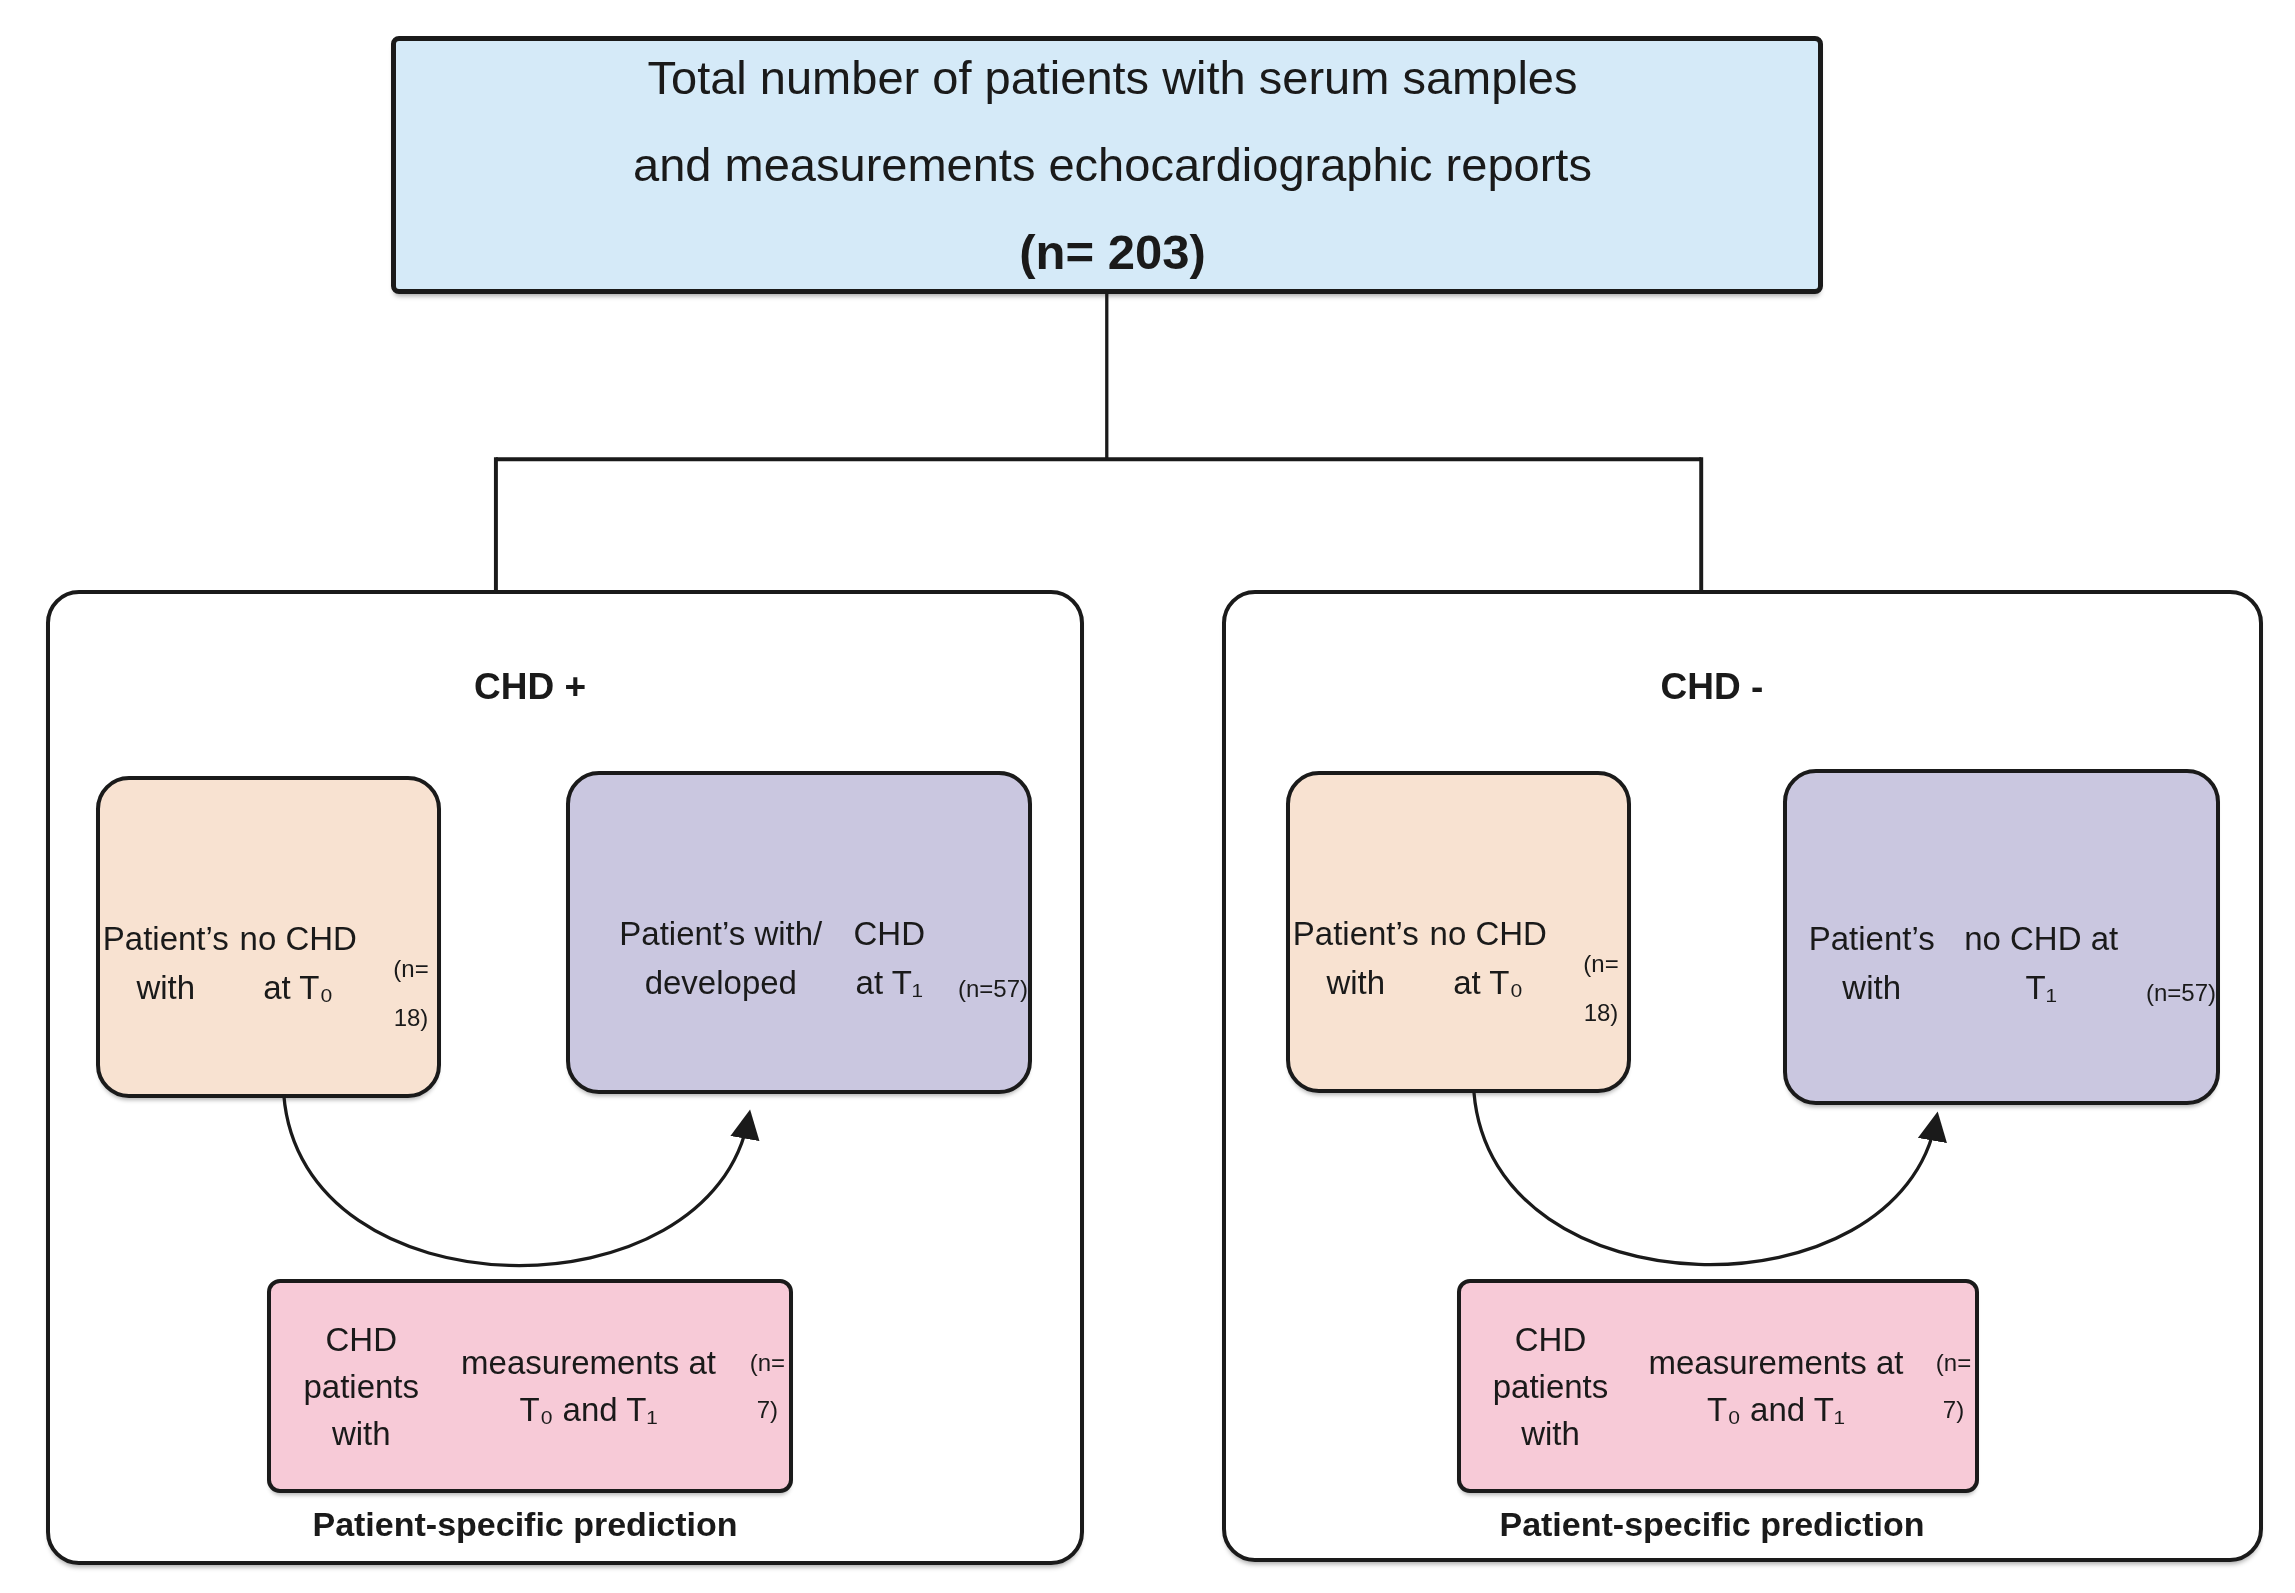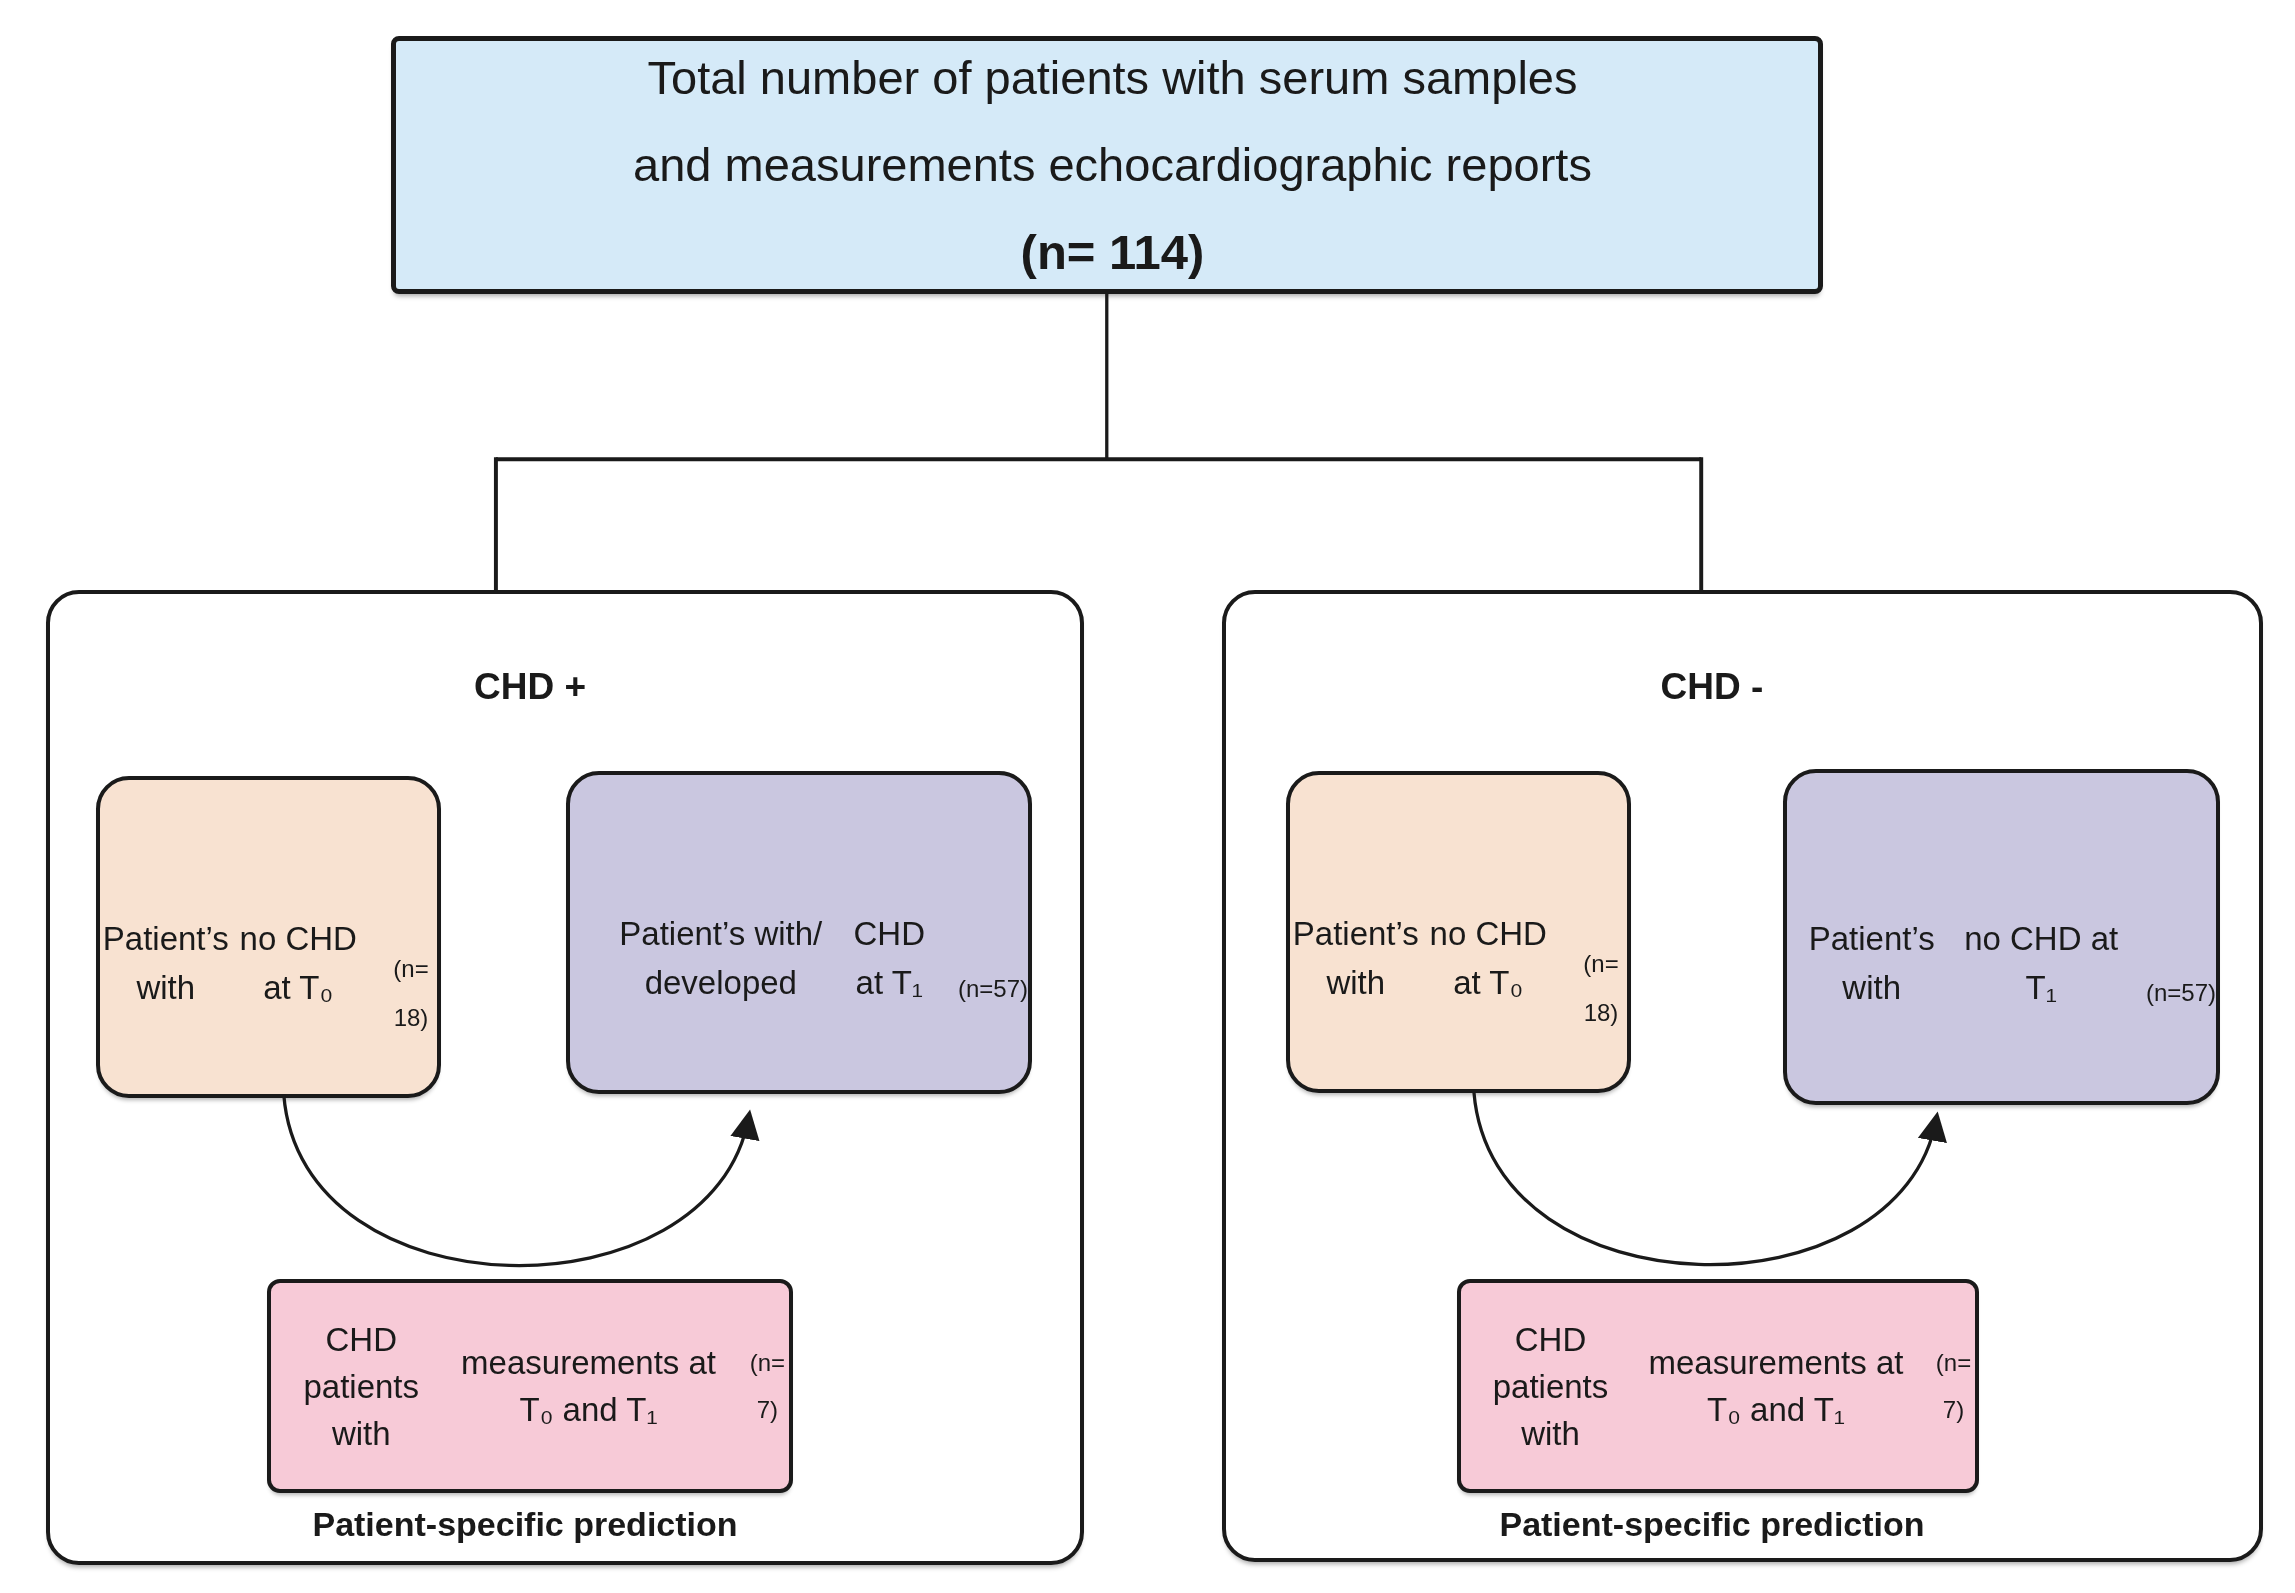--- a/index.html
+++ b/index.html
@@ -61,21 +61,21 @@
   }
 </style>
 </head>
 <body>
 
 <div class="canvas">
 
   <div class="box title-box" style="left: 391px; top: 36px; width: 1432px; height: 258px; background-color: rgb(213, 234, 248);">
     <div>Total number of patients with serum samples</div>
     <div>and measurements echocardiographic reports</div>
-    <div class="title-count">(n= 114)</div>
+    <div class="title-count">(n= 203)</div>
   </div>
 
   <div class="box group-box" style="left:46px;top:590px;width:1038px;height:975px;">
     <div class="group-header" style="left:480px;">CHD +</div>
 
     <div class="cell tall" style="left: 46px; top: 182px; width: 345px; height: 322px; background-color: rgb(248, 226, 209);">
       <div>Patient’s with</div>
       <div>no CHD at T₀</div>
       <div class="cell-count">(n= 18)</div>
     </div>

